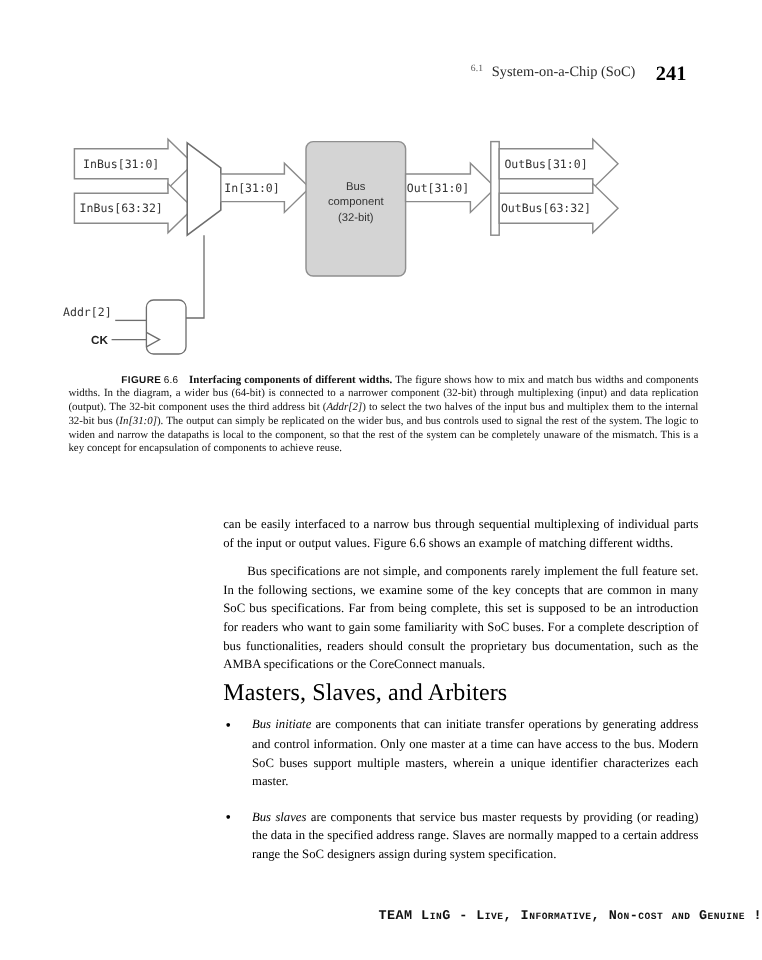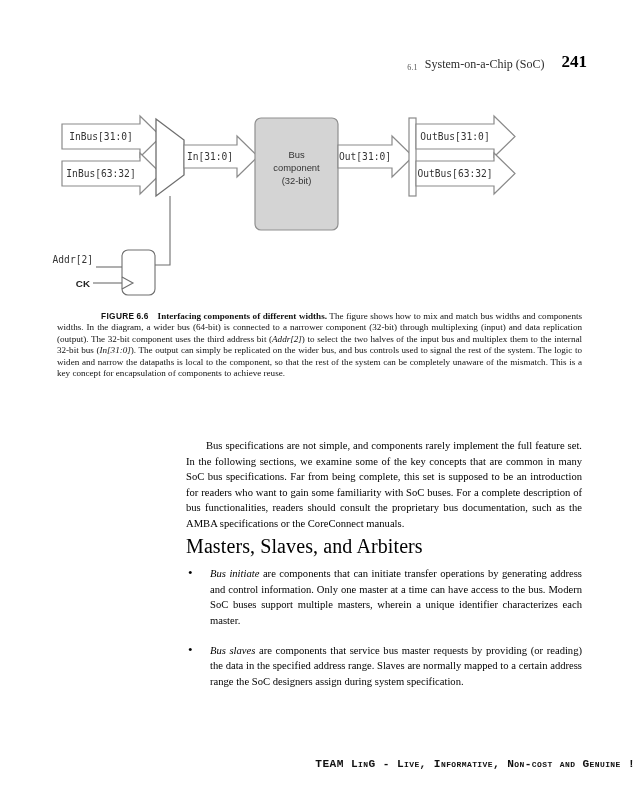--- a/index.html
+++ b/index.html
@@ -13,23 +13,23 @@
     position: relative;
     font-family: "Liberation Serif", serif;
     color: #000;
     overflow: hidden;
   }
 
   
   #running-head {
     position: absolute;
     top: 52px;
-    right: 48px;
+    right: 63px;
     display: flex;
-    align-items: flex-end;
+    align-items: flex-start;
     gap: 7px;
     font-family: "Liberation Serif", serif;
     font-size: 9.5px;
     color: #2b2b2b;
     white-space: nowrap;
   }
   #running-head .sec-num {
     font-size: 8px;
     color: #555;
     letter-spacing: .2px;
@@ -65,21 +65,21 @@
   }
   #figure-caption .fig-label {
     font-family: "Liberation Sans", sans-serif;
     font-weight: bold;
     font-size: 8.3px;
     letter-spacing: .35px;
     padding-left: 44px;
   }
   #figure-caption .fig-num {
     font-family: "Liberation Sans", sans-serif;
-    font-weight: bold;
+    font-weight: normal;
     font-size: 8.3px;
     letter-spacing: .2px;
     margin-left: 2px;
     margin-top: 36px;
   }
   #figure-caption .fig-title {
     font-weight: bold;
     margin-left: 9px;
   }
   #figure-caption i { font-style: italic; }
@@ -205,20 +205,21 @@
   <text class="sans" x="90" y="187" text-anchor="end" font-size="9.8" font-weight="bold" fill="#222">CK</text>
 </svg>
 </div>
 
 <div id="figure-caption">
   <span class="fig-label">FIGURE</span><span class="fig-num">6.6</span><span class="fig-title">Interfacing components of different widths.</span><span> The figure shows how to mix and match bus widths and components widths. In the diagram, a wider bus (64-bit) is connected to a narrower component (32-bit) through multiplexing (input) and data replication (output). The 32-bit component uses the third address bit (</span><i>Addr[2]</i><span>) to select the two halves of the input bus and multiplex them to the internal 32-bit bus (</span><i>In[31:0]</i><span>). The output can simply be replicated on the wider bus, and bus controls used to signal the rest of the system. The logic to widen and narrow the datapaths is local to the component, so that the rest of the system can be completely unaware of the mismatch. This is a key concept for encapsulation of components to achieve reuse.</span>
 </div>
 
 <div id="body-col">
 
+  <p>can be easily interfaced to a narrow bus through sequential multiplexing of individual parts of the input or output values. Figure 6.6 shows an example of matching different widths.</p>
 
   <p class="indent para-gap">Bus specifications are not simple, and components rarely implement the full feature set. In the following sections, we examine some of the key concepts that are common in many SoC bus specifications. Far from being complete, this set is supposed to be an introduction for readers who want to gain some familiarity with SoC buses. For a complete description of bus functionalities, readers should consult the proprietary bus documentation, such as the AMBA specifications or the CoreConnect manuals.</p>
 
   <h2 id="section-heading">Masters, Slaves, and Arbiters</h2>
 
 
   <ul id="bullet-list">
     <li>
       <span class="bullet-dot">•</span><span class="it">Bus initiate</span><span> are components that can initiate transfer operations by generating address and control information. Only one master at a time can have access to the bus. Modern SoC buses support multiple masters, wherein a unique identifier characterizes each master.</span>
     </li>

